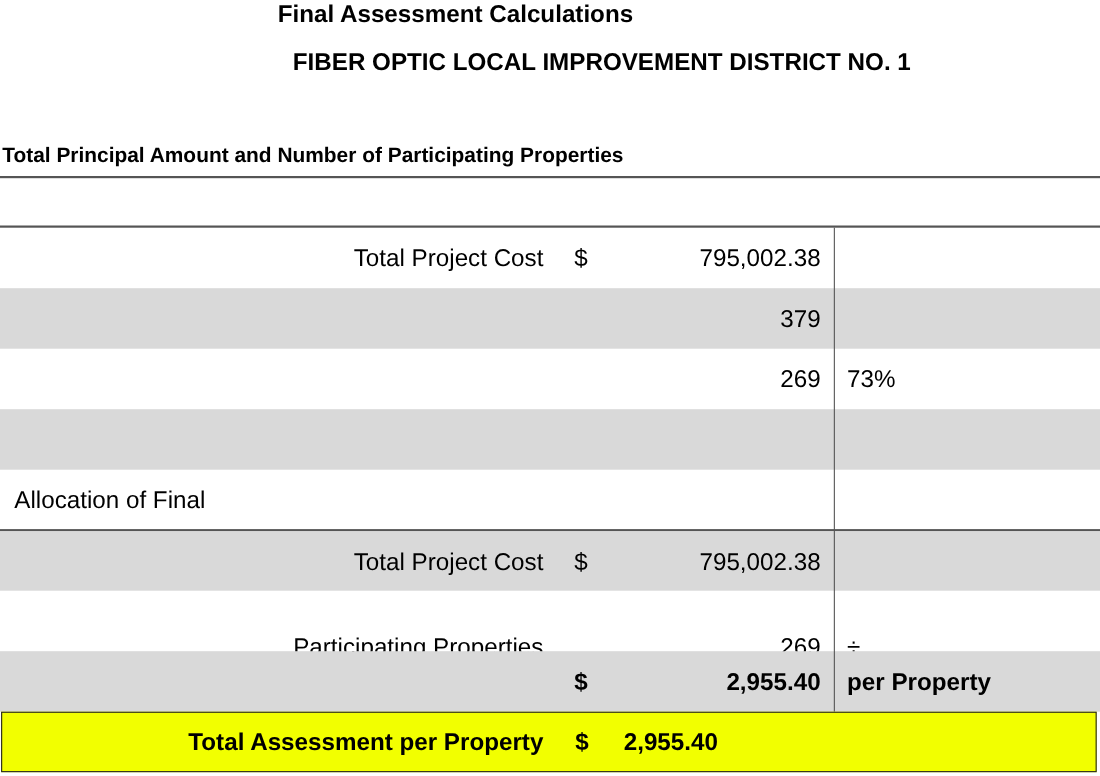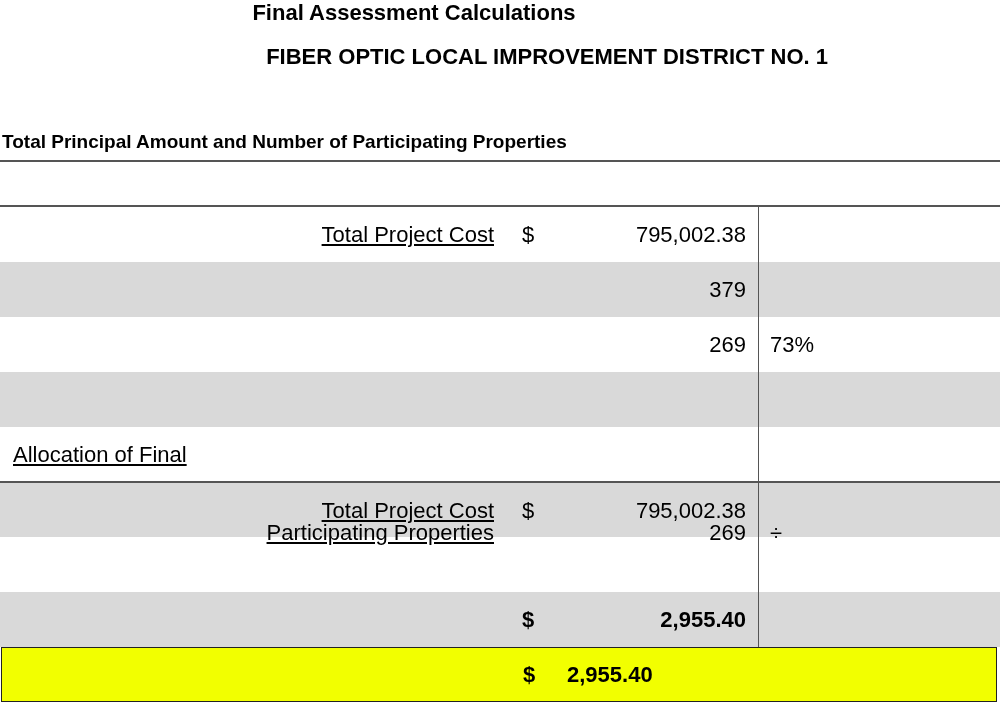--- a/index.html
+++ b/index.html
@@ -6,21 +6,21 @@
   body { width: 1000px; height: 705px; position: relative; overflow: hidden;
          font-family: "Liberation Sans", sans-serif; color: #000; }
   .title { position: absolute; left: 0; width: 828px; text-align: center; font-weight: bold; font-size: 22px; }
   .t1 { top: 0px; }
   .t2 { top: 44px; text-align: right; }
   .section { position: absolute; left: 2px; top: 131px; font-weight: bold; font-size: 19px; }
   .rule-top { position: absolute; left: 0; top: 160px; width: 1000px; height: 2px; background: #555; }
   .table-rule { position: absolute; left: 0; top: 205px; width: 1000px; height: 2px; background: #555; }
   .row { position: absolute; left: 0; width: 1000px; height: 55px; font-size: 22px; }
   .row.gray { background: #d9d9d9; }
-  .row .label { position: absolute; right: 506px; top: 0; line-height: 55px; text-align: right; white-space: nowrap; text-decoration: underline; }
+  .row .label { position: absolute; right: 506px; top: 0; line-height: 55px; text-align: right; white-space: nowrap; }
   .row .label.left { right: auto; left: 13px; }
   .row .cur { position: absolute; left: 522px; top: 0; line-height: 55px; }
   .row .val { position: absolute; right: 254px; top: 0; line-height: 55px; text-align: center; }
   .row .note { position: absolute; left: 770px; top: 0; line-height: 55px; }
   .row.bold { font-weight: bold; }
   .vline { position: absolute; left: 758px; top: 207px; width: 1px; height: 440px; background: #555; }
   .alloc-rule { position: absolute; left: 0; top: 481px; width: 1000px; height: 2px; background: #555; }
   .total { position: absolute; left: 1px; top: 647px; width: 996px; height: 55px; background: #f2ff00;
            border: 1px solid #222; box-sizing: border-box; font-weight: bold; font-size: 22px; }
   .total .label { position: absolute; right: 502px; line-height: 53px; white-space: nowrap; }
@@ -58,30 +58,32 @@
 <div class="row" style="top:427px">
   <span class="label left">Allocation of Final</span>
 </div>
 <div class="alloc-rule"></div>
 <div class="row gray" style="top:483px; height:54px">
   <span class="label">Total Project Cost</span>
   <span class="cur">$</span>
   <span class="val">795,002.38</span>
   <span class="note"></span>
 </div>
-<div class="row" style="top:505px">
+<div class="row" style="top:560px">
   <span class="label">Participating Properties</span>
   <span class="cur"></span>
   <span class="val">269</span>
   <span class="note">÷</span>
 </div>
 <div class="row gray bold" style="top:592px">
   <span class="label"></span>
   <span class="cur">$</span>
   <span class="val">2,955.40</span>
+  <span class="note">per Property</span>
 </div>
 
 <div class="vline"></div>
 
 <div class="total">
+  <span class="label">Total Assessment per Property</span>
   <span class="cur">$</span>
   <span class="val">2,955.40</span>
 </div>
 
 </body></html>

